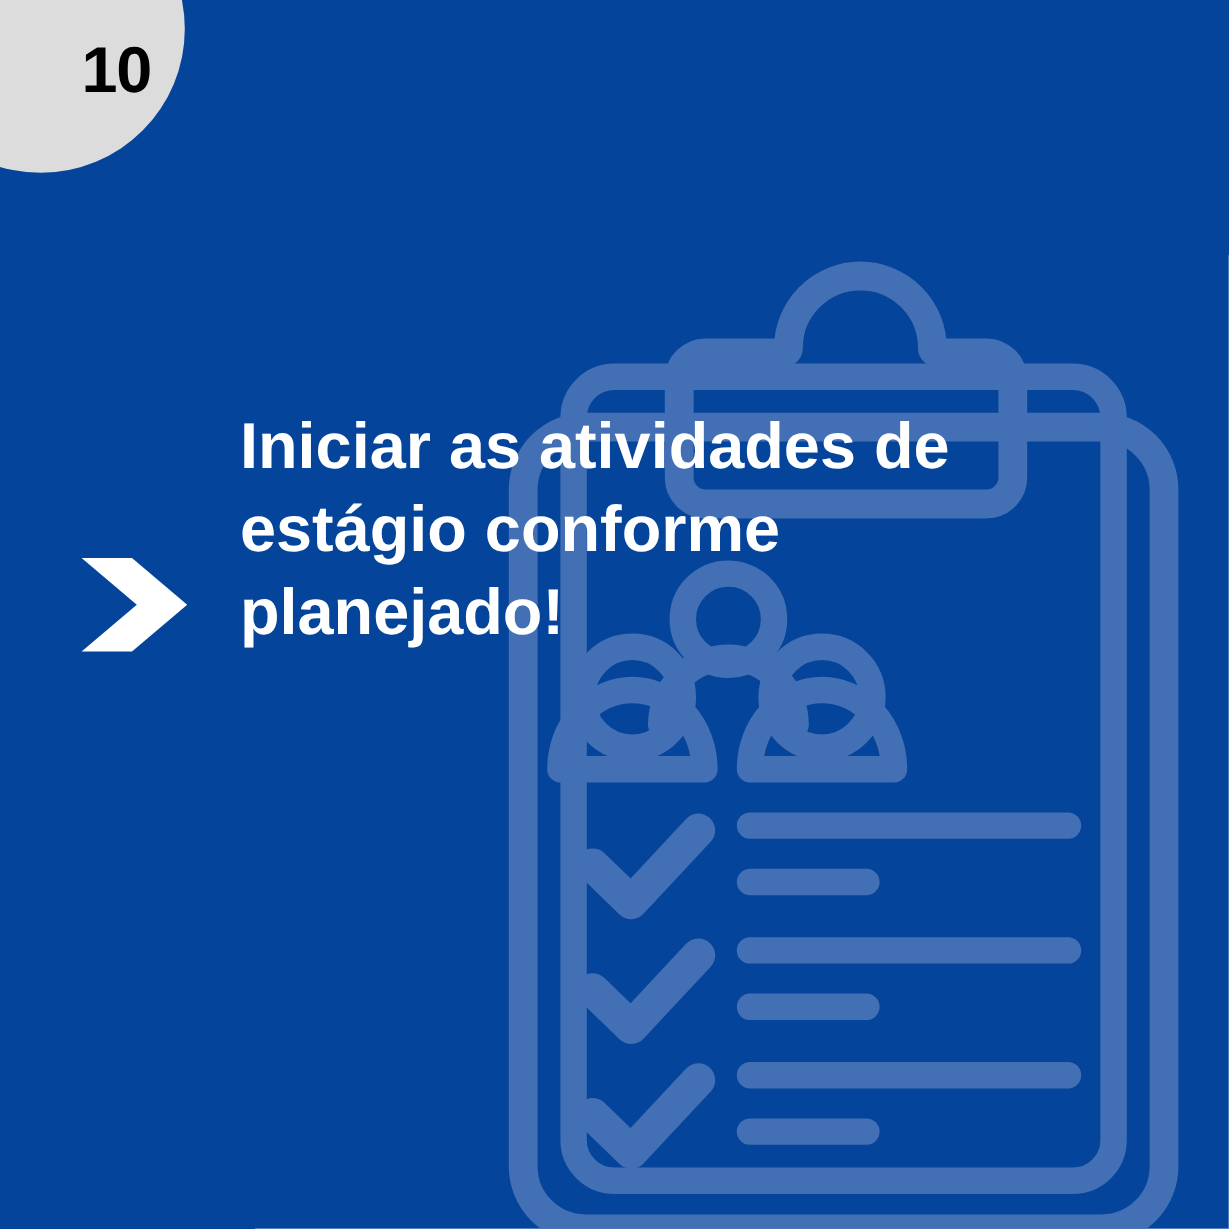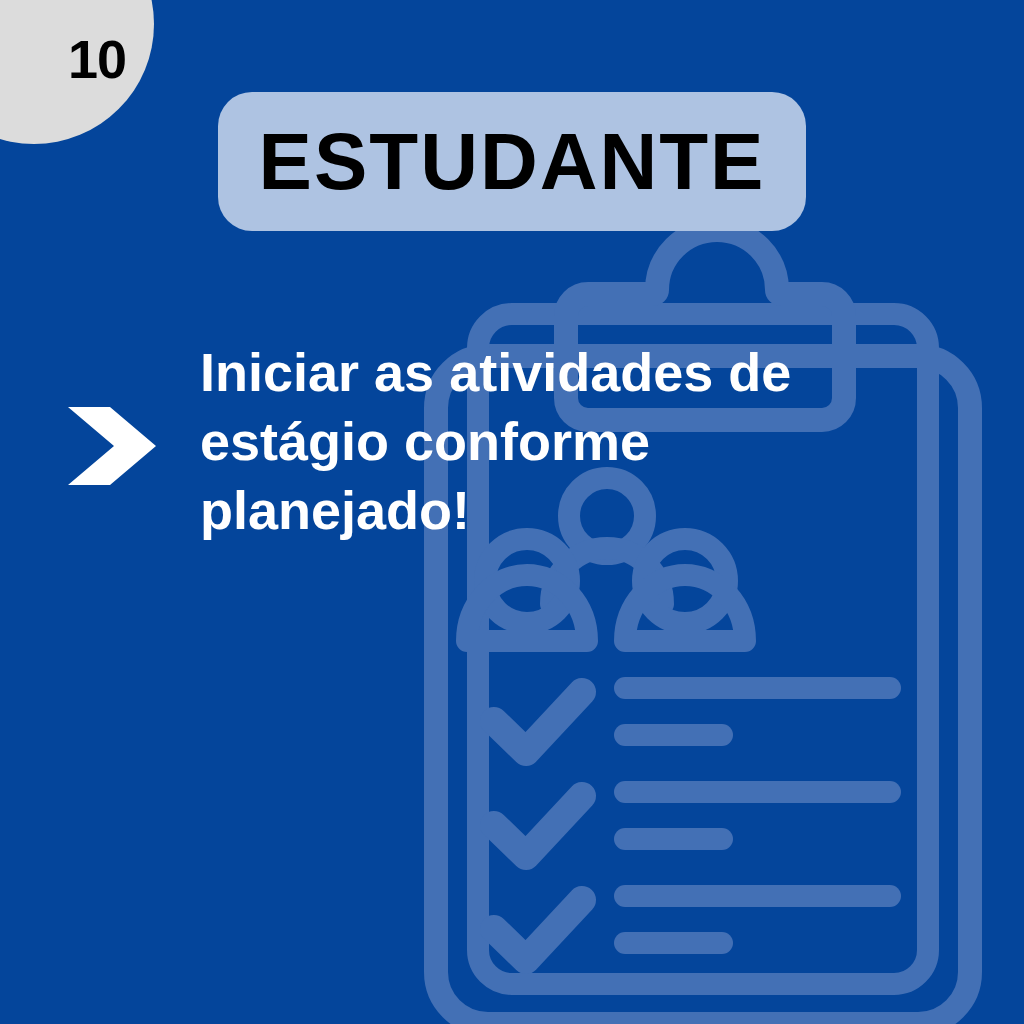--- a/index.html
+++ b/index.html
@@ -62,21 +62,21 @@
     line-height:1;
     white-space:nowrap;
   }
 
   
   #bullet-row {
     position:absolute;
     left:64px; top:338px;
     width:880px;
     display:flex;
-    align-items:center;
+    align-items:flex-end;
   }
   #chevron-icon {
     flex:0 0 auto;
     width:96px; height:82px;
     margin-top:8px;
   }
   #bullet-text {
     margin-left:40px;
     font-size:54px;
     font-weight:bold;
@@ -147,23 +147,20 @@
         <line x1="625" y1="943" x2="722" y2="943" stroke-width="22" stroke-linecap="round"></line>
       </g>
 
     </g>
   </svg>
 
   <div id="number-badge">
     <span class="num">10</span>
   </div>
 
-  <div id="title-pill">
-    <span class="title-text">ESTUDANTE</span>
-  </div>
 
   <div id="bullet-row">
     <svg id="chevron-icon" viewBox="0 0 96 82" xmlns="http://www.w3.org/2000/svg">
       <path d="M 4 2 L 46 2 L 92 41 L 46 80 L 4 80 L 50 41 Z" fill="#FFFFFF"></path>
     </svg>
     <div id="bullet-text">Iniciar as atividades de estágio conforme planejado!</div>
   </div>
 
 </div>
 

